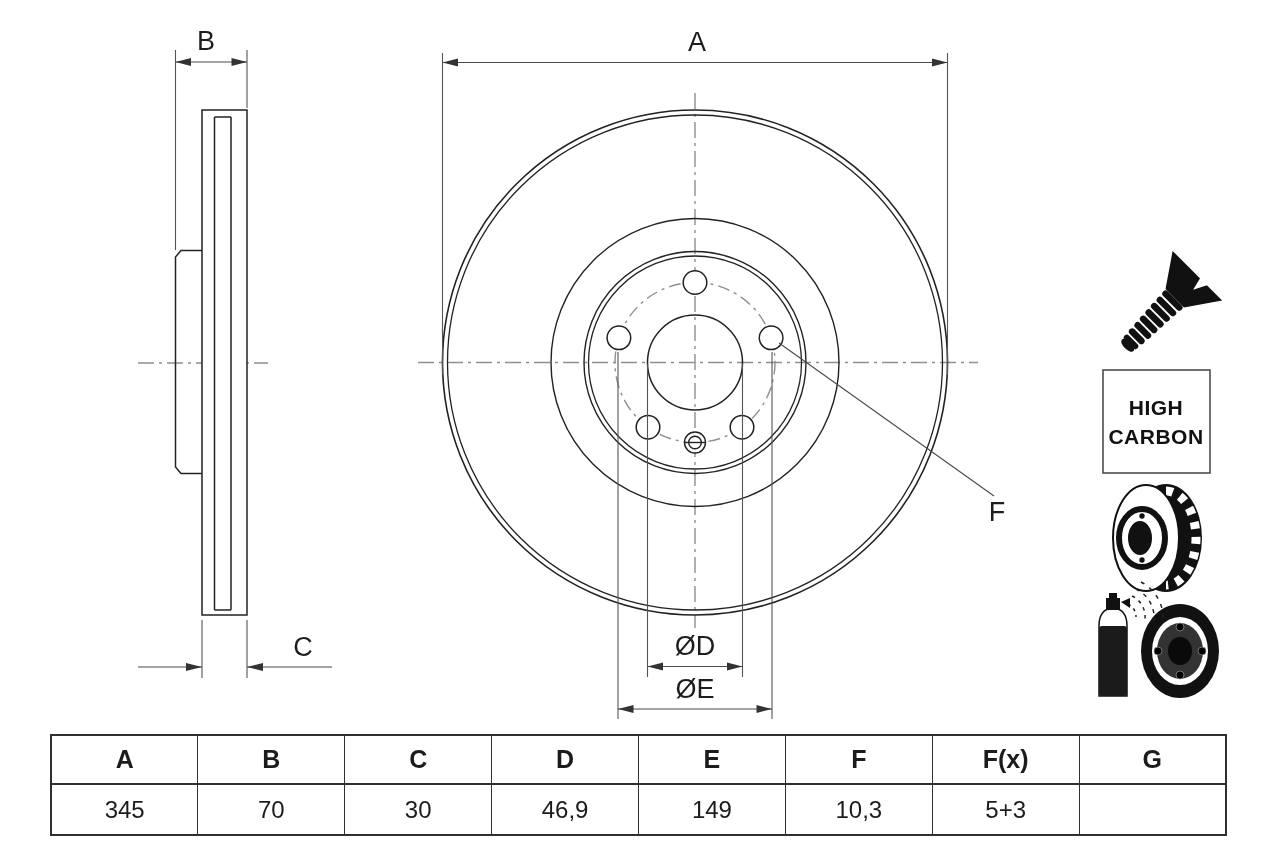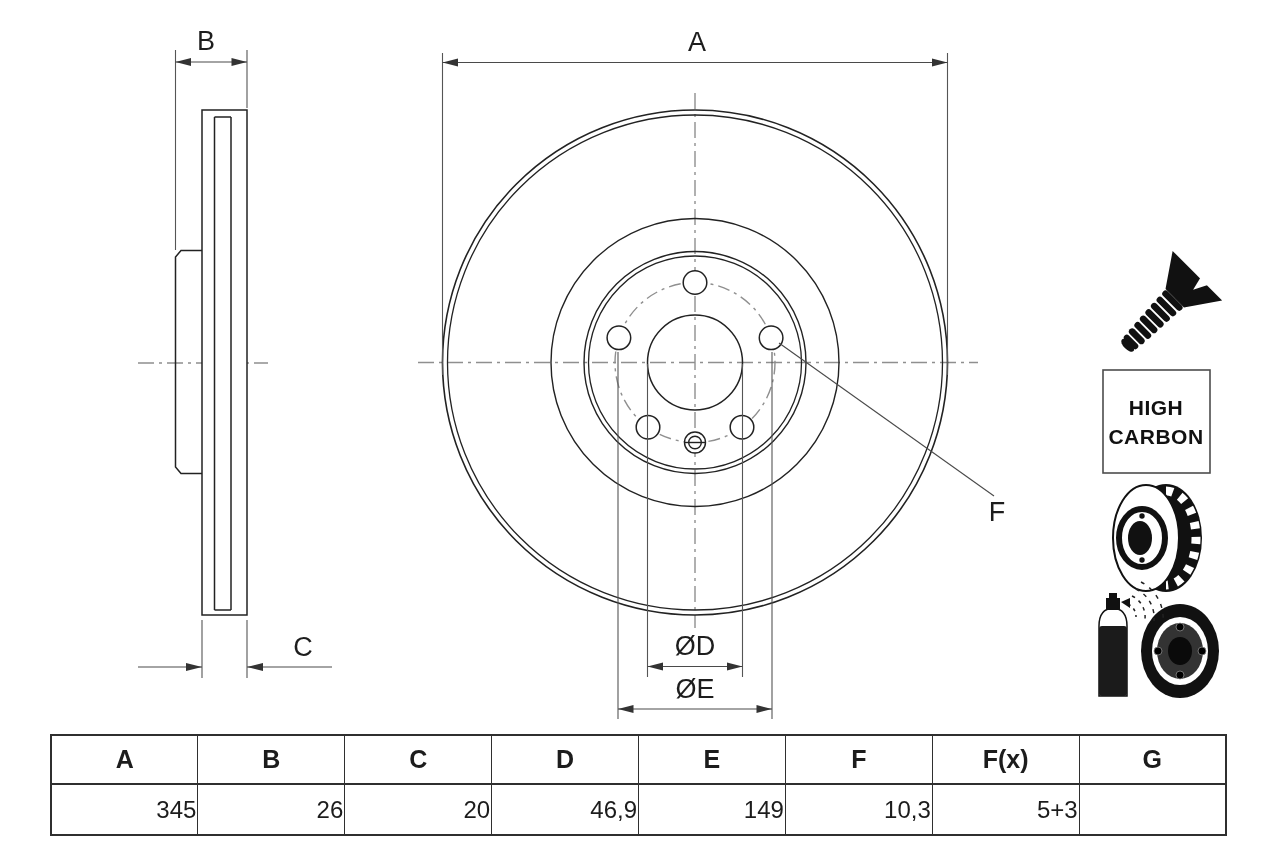--- a/index.html
+++ b/index.html
@@ -7,21 +7,21 @@
         font-family:"Liberation Sans", sans-serif;}
   .drawing-svg{position:absolute;left:0;top:0;}
   .dim-label{font-family:"Liberation Sans", sans-serif;font-size:27px;fill:#1d1d1d;}
   .badge-text{font-family:"Liberation Sans", sans-serif;font-size:21px;font-weight:bold;fill:#111;letter-spacing:.5px;}
   
   .spec-table{position:absolute;left:50px;top:734px;border-collapse:collapse;table-layout:fixed;
               width:1177px;background:#fff;}
   .spec-table th,.spec-table td{border:1.6px solid #2f2f2f;text-align:center;vertical-align:middle;
               color:#1c1c1c;overflow:hidden;}
   .spec-table th{height:45px;font-size:25px;font-weight:bold;border-bottom:2.2px solid #2f2f2f;}
-  .spec-table td{height:47px;font-size:24px;font-weight:normal;text-align:right;}
+  .spec-table td{height:47px;font-size:24px;font-weight:normal;}
   .spec-table{border:2.5px solid #2f2f2f;outline:0;}
 </style>
 </head>
 <body>
 
 <div class="page">
 
 <svg class="drawing-svg" width="1280" height="735" viewBox="0 0 1280 735">
 
   <g stroke-linecap="butt" fill="none">
@@ -184,22 +184,22 @@
     <th>B</th>
     <th>C</th>
     <th>D</th>
     <th>E</th>
     <th>F</th>
     <th>F(x)</th>
     <th>G</th>
   </tr>
   <tr>
     <td>345</td>
-    <td>26</td>
-    <td>20</td>
+    <td>70</td>
+    <td>30</td>
     <td>46,9</td>
     <td>149</td>
     <td>10,3</td>
     <td>5+3</td>
     <td></td>
   </tr>
   </tbody>
 </table>
 
 </div>

